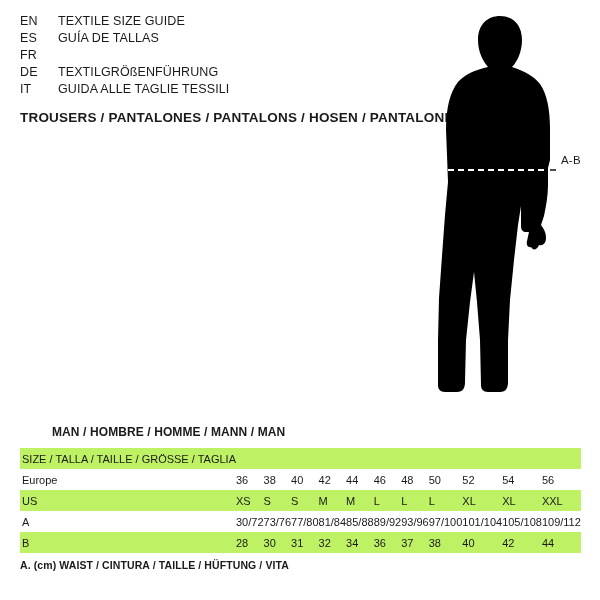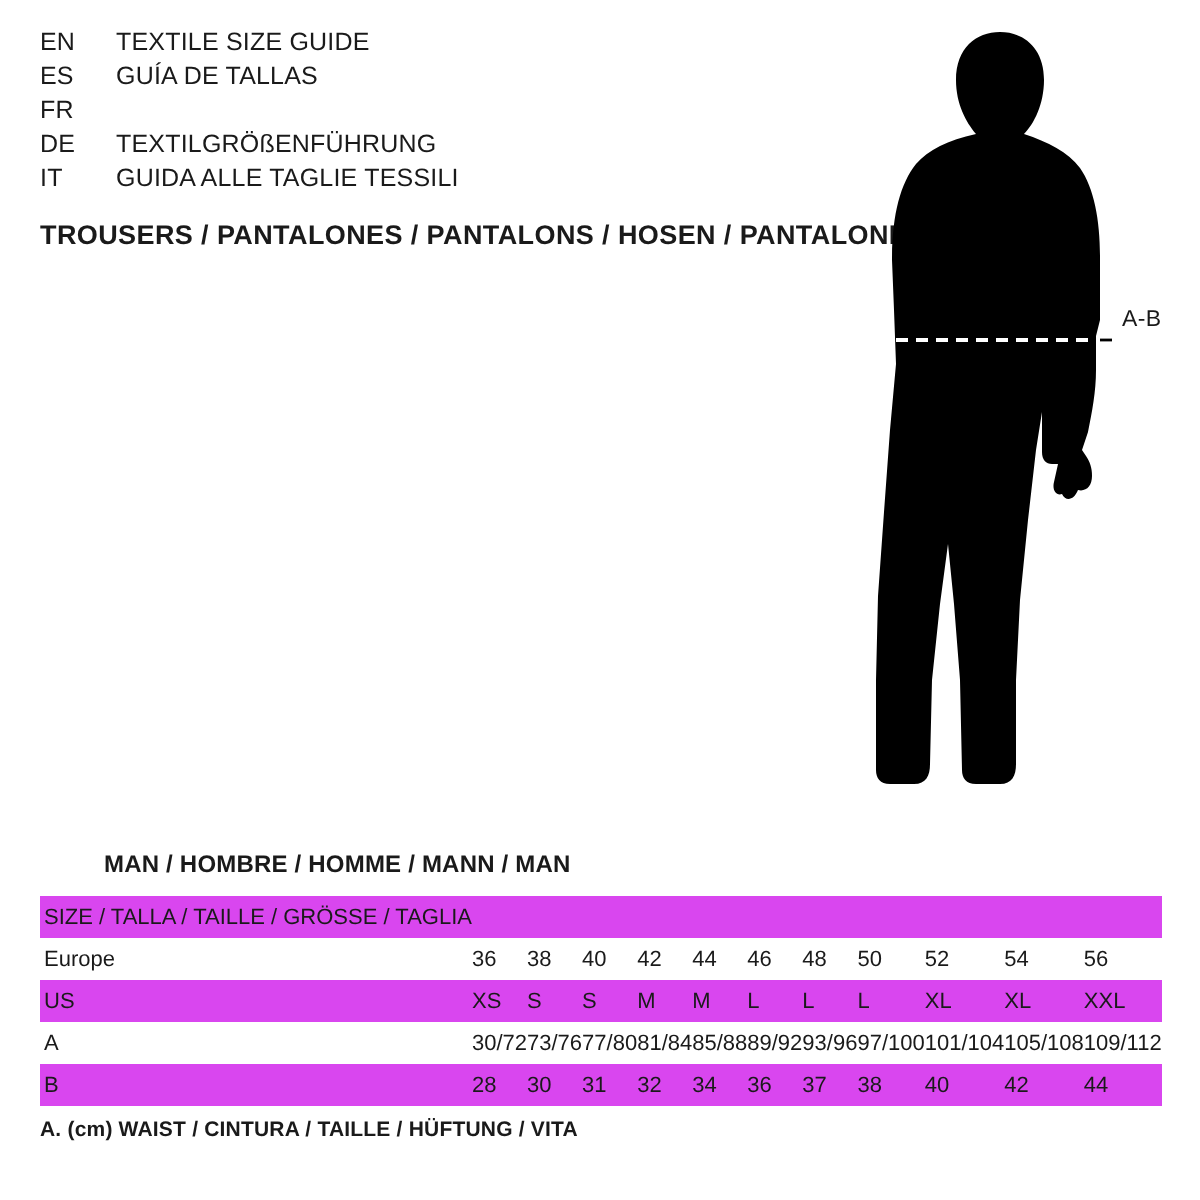--- a/index.html
+++ b/index.html
@@ -103,21 +103,21 @@
     white-space: nowrap;
   }
   table.size-table td.label {
     width: 92px;
     padding-left: 2px;
   }
   table.size-table td.val {
     width: 52px;
   }
   tr.shaded td {
-    background: #d946ef;
+    background: #bef264;
   }
   tr.header-row td {
     font-weight: normal;
   }
 
   .notes {
     position: absolute;
     left: 20px;
     top: 558px;
     font-size: 10.5px;

